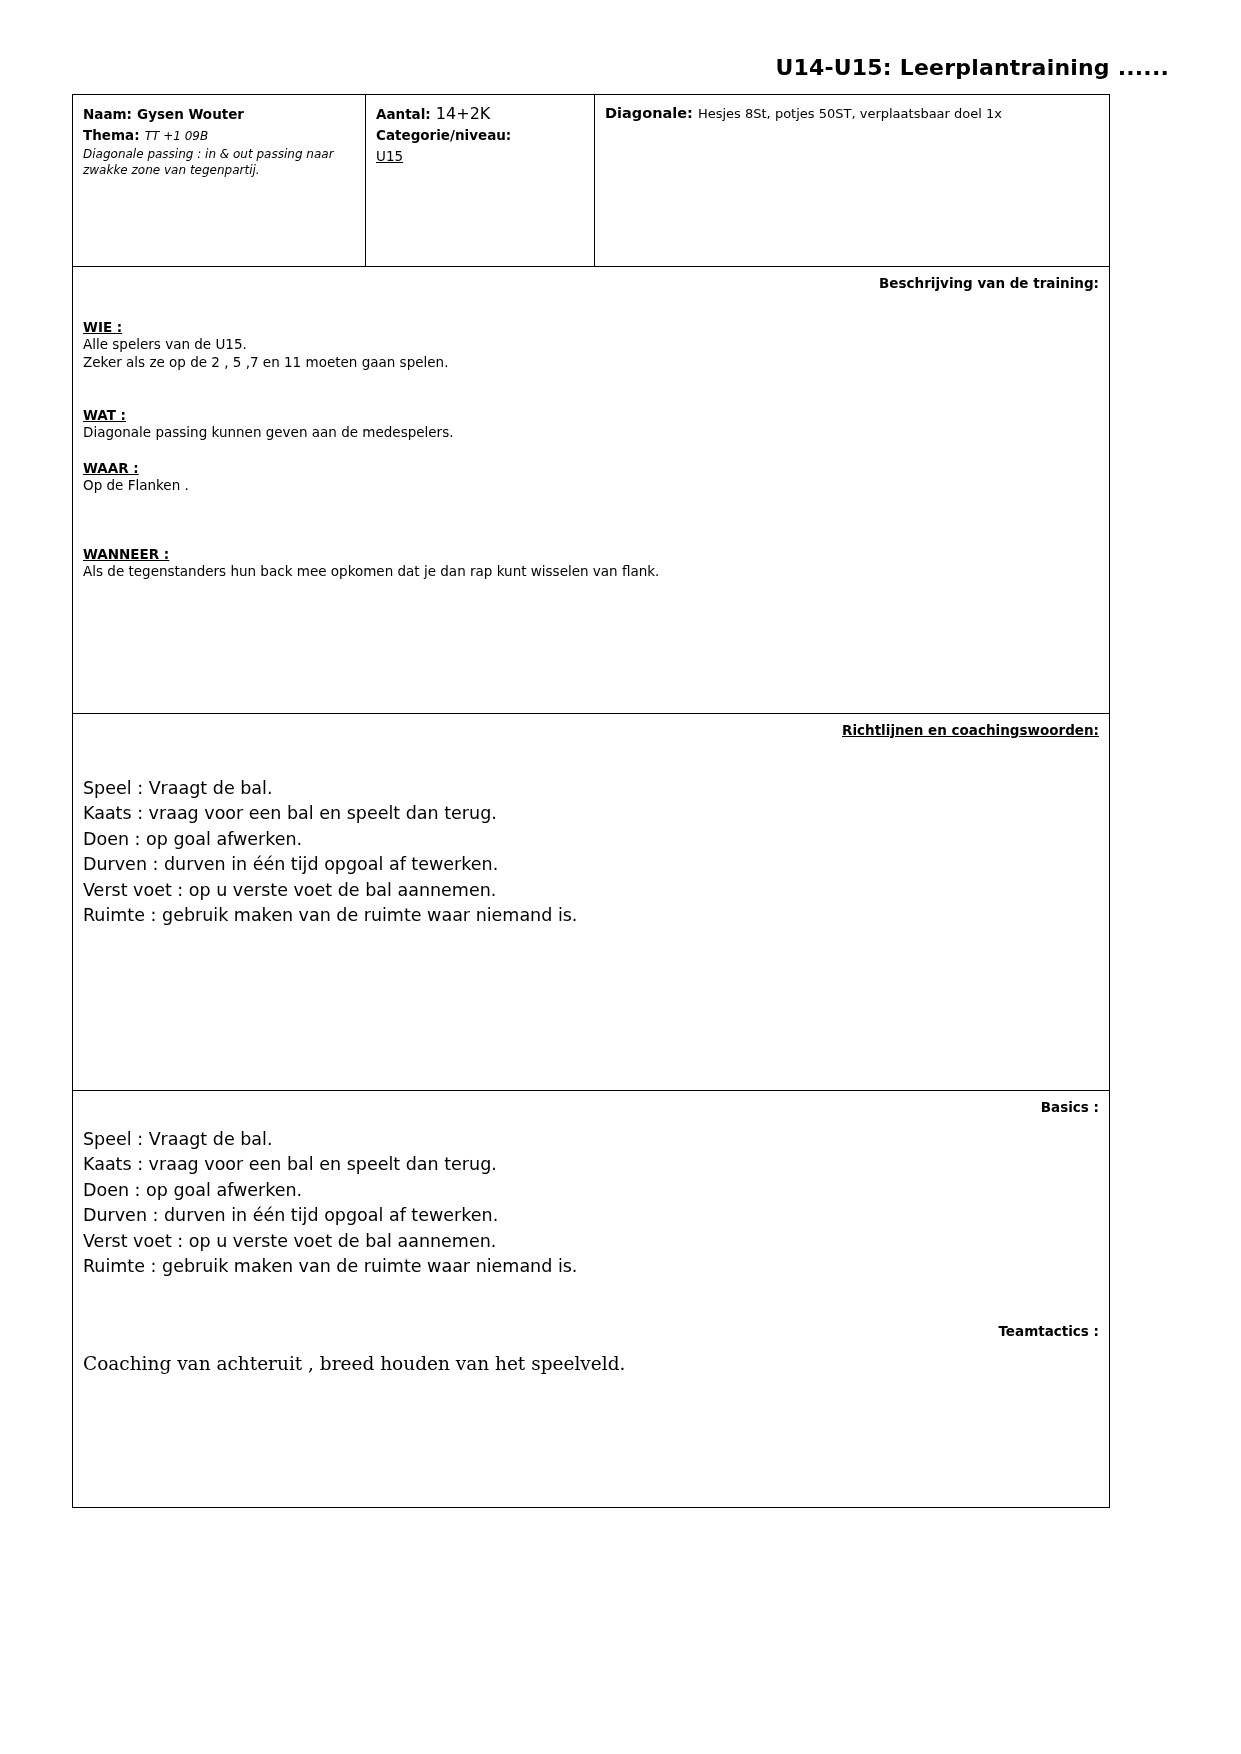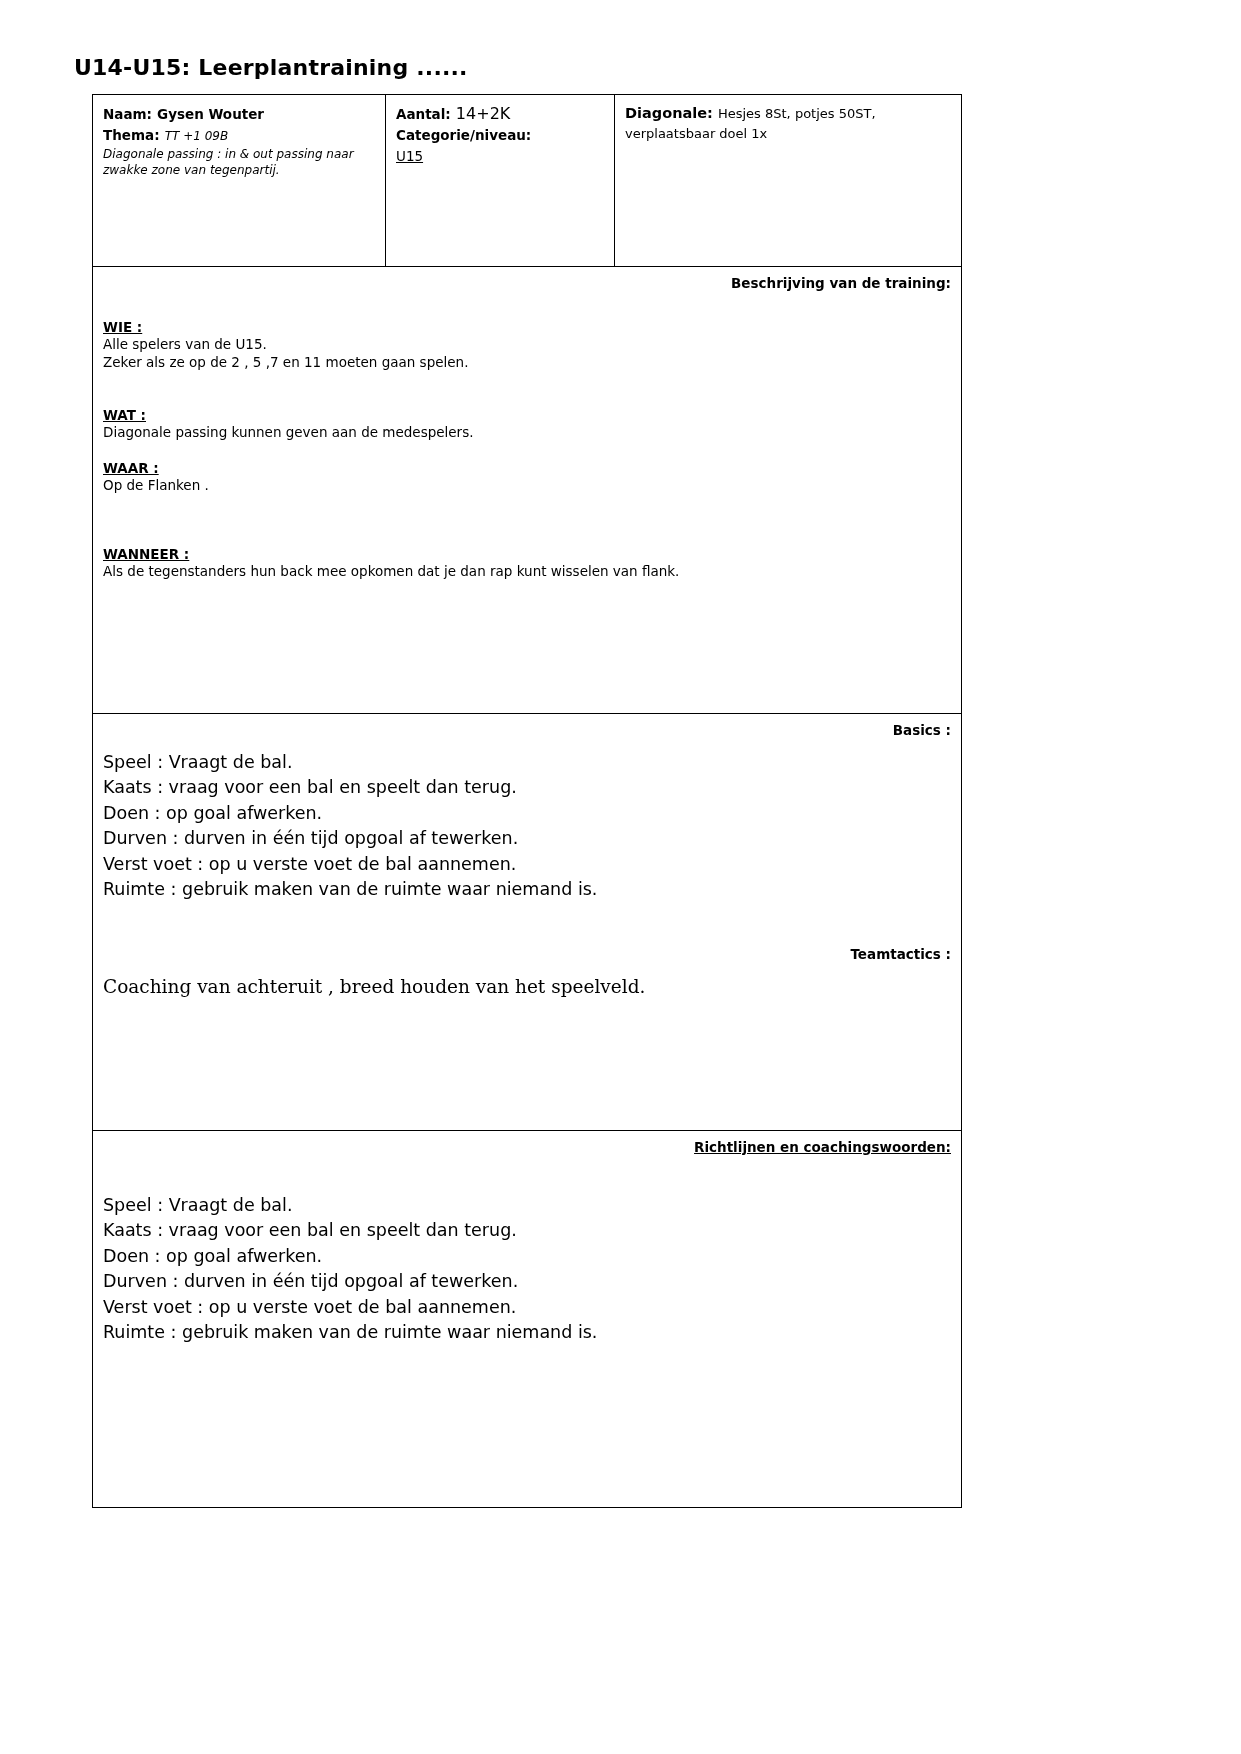--- a/index.html
+++ b/index.html
@@ -20,27 +20,27 @@
     height: 1754px;
     box-sizing: border-box;
     padding: 55px 72px 0 72px;
   }
   .doc-title {
     font-size: 22px;
     font-weight: bold;
     letter-spacing: 0.2px;
     margin: 0 0 14px 2px;
     font-family: "DejaVu Sans", sans-serif;
+    text-align: right;
   }
 
   table.sheet {
-    width: 870px;
+    width: 1038px;
     border-collapse: collapse;
     table-layout: fixed;
-    margin-left: 20px;
   }
   table.sheet td {
     border: 1px solid #000000;
     vertical-align: top;
     padding: 8px 10px 8px 10px;
   }
 
   
   .cell-naam { width: 272px; height: 155px; }
   .cell-aantal { width: 208px; }
@@ -174,54 +174,54 @@
 
           <div class="spacer-lg"></div>
           <div class="spacer-lg"></div>
 
           <div class="sub-head">WANNEER :</div>
           <div class="body-small">Als de tegenstanders hun back mee opkomen dat je dan rap kunt wisselen van flank.</div>
         </td>
       </tr>
 
       <tr>
-        <td class="cell-basics" colspan="3">
-          <div class="sec-head">Basics :</div>
-
+        <td class="cell-richt" colspan="3">
+          <div class="sec-head underline">Richtlijnen en coachingswoorden:</div>
+
+          <div class="spacer-lg"></div>
           <div class="spacer-sm"></div>
 
           <div class="body-large">Speel : Vraagt de bal.</div>
           <div class="body-large">Kaats : vraag voor een bal en speelt dan terug.</div>
           <div class="body-large">Doen : op goal afwerken.</div>
           <div class="body-large">Durven : durven in één tijd opgoal af tewerken.</div>
           <div class="body-large">Verst voet : op u verste voet de bal aannemen.</div>
           <div class="body-large">Ruimte : gebruik maken van de ruimte waar niemand is.</div>
-
-          <div class="spacer-lg"></div>
-          <div class="spacer-md"></div>
-
-          <div class="sec-head">Teamtactics :</div>
-
-          <div class="spacer-sm"></div>
-
-          <div class="serif-line">Coaching van achteruit , breed houden van het speelveld.</div>
-        </td>
-      </tr>
-
-      <tr>
-        <td class="cell-richt" colspan="3">
-          <div class="sec-head underline">Richtlijnen en coachingswoorden:</div>
-
-          <div class="spacer-lg"></div>
+        </td>
+      </tr>
+
+      <tr>
+        <td class="cell-basics" colspan="3">
+          <div class="sec-head">Basics :</div>
+
           <div class="spacer-sm"></div>
 
           <div class="body-large">Speel : Vraagt de bal.</div>
           <div class="body-large">Kaats : vraag voor een bal en speelt dan terug.</div>
           <div class="body-large">Doen : op goal afwerken.</div>
           <div class="body-large">Durven : durven in één tijd opgoal af tewerken.</div>
           <div class="body-large">Verst voet : op u verste voet de bal aannemen.</div>
           <div class="body-large">Ruimte : gebruik maken van de ruimte waar niemand is.</div>
+
+          <div class="spacer-lg"></div>
+          <div class="spacer-md"></div>
+
+          <div class="sec-head">Teamtactics :</div>
+
+          <div class="spacer-sm"></div>
+
+          <div class="serif-line">Coaching van achteruit , breed houden van het speelveld.</div>
         </td>
       </tr>
     </tbody>
   </table>
 
 </div>
 
 </body></html>

